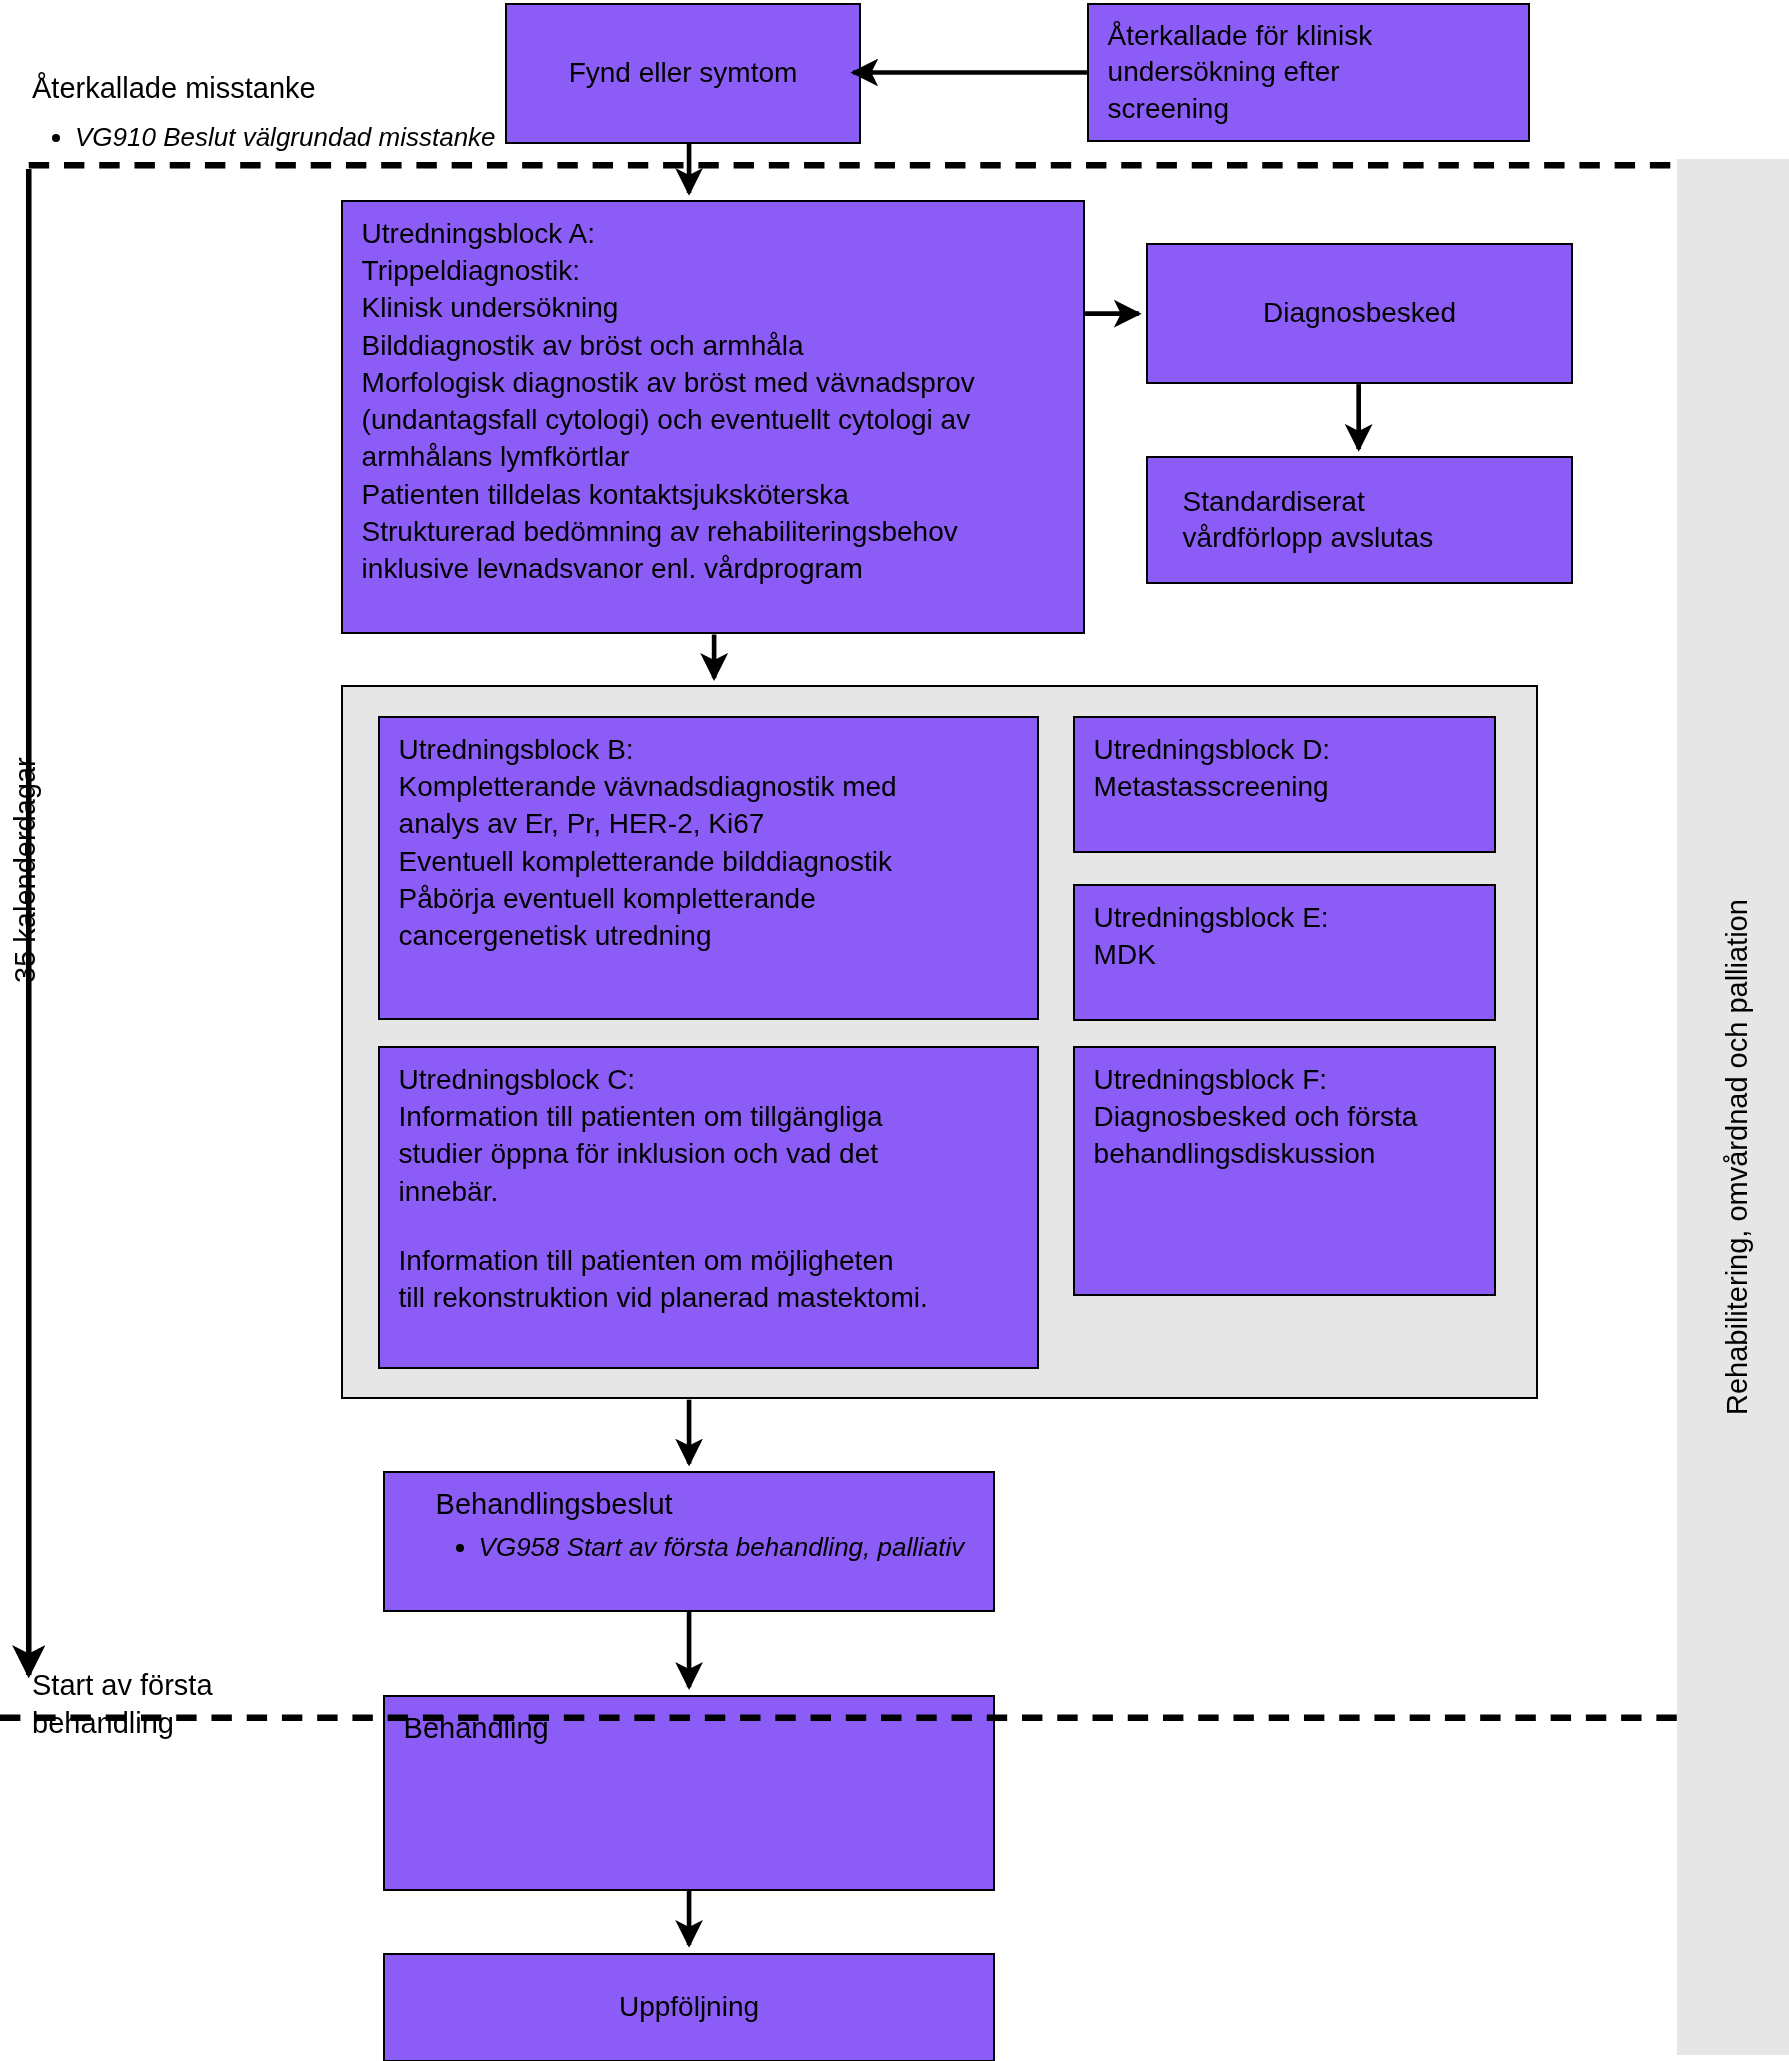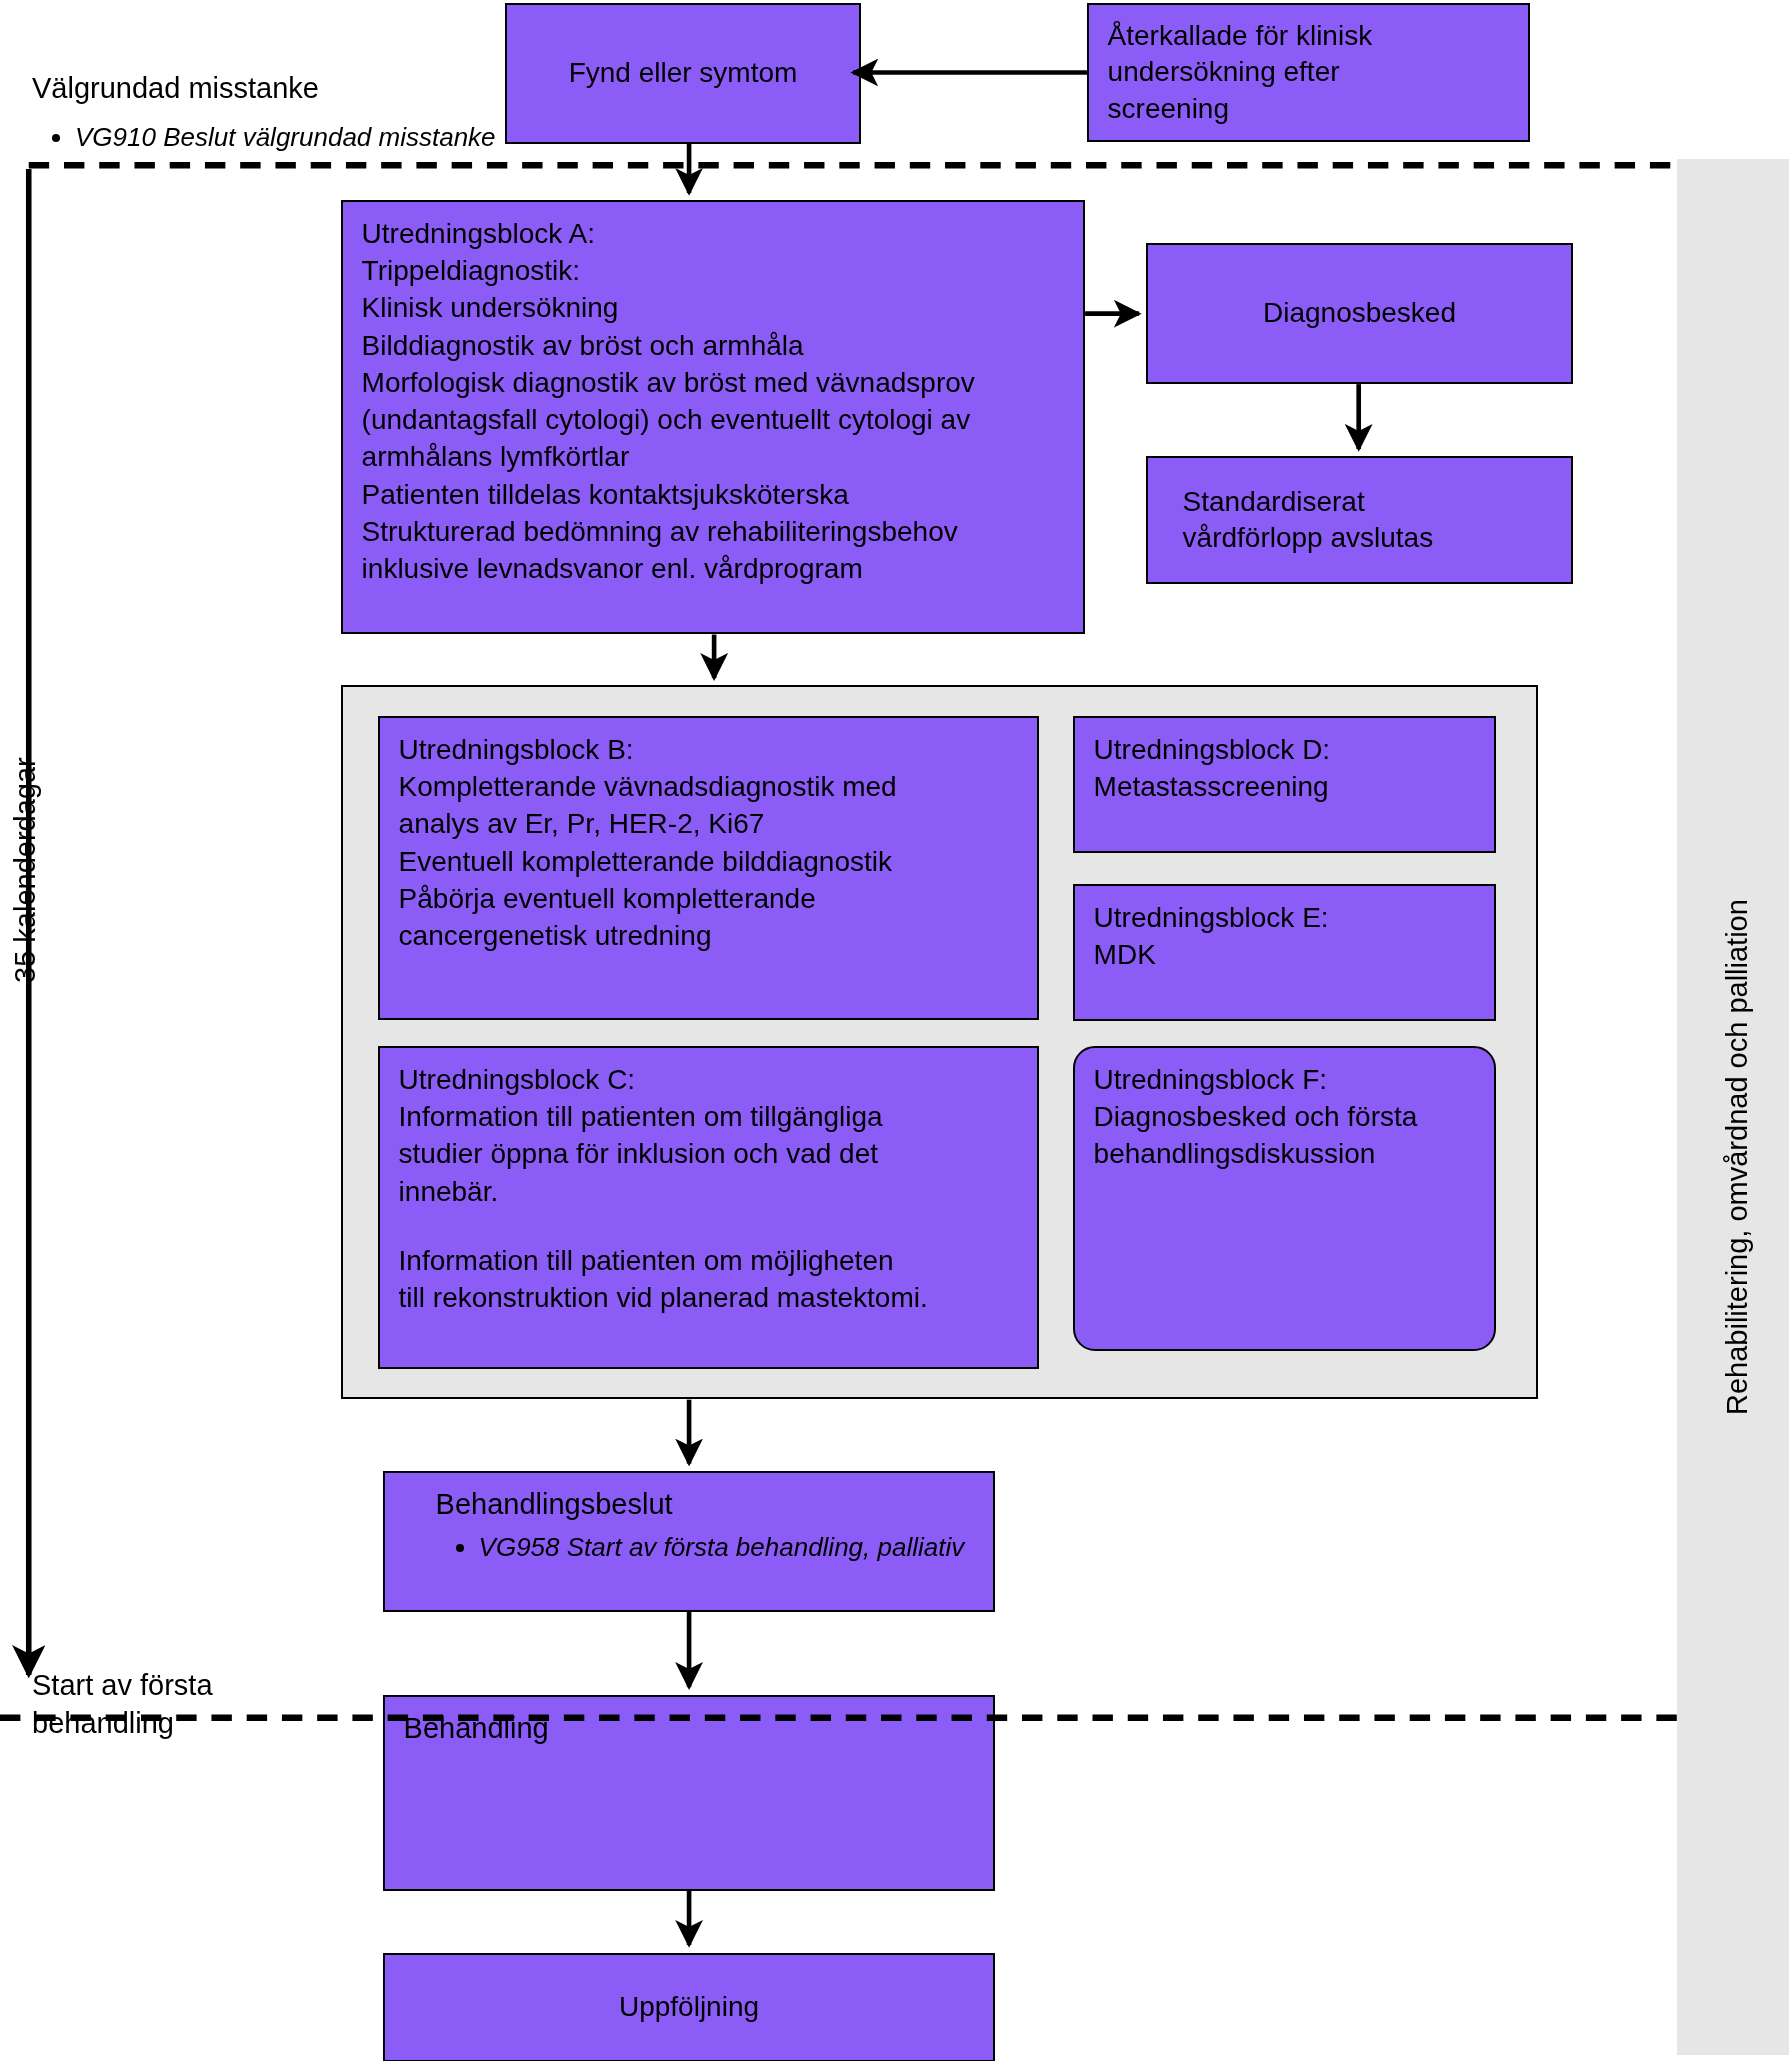--- a/index.html
+++ b/index.html
@@ -87,21 +87,21 @@
 </head>
 <body>
 
 <div id="canvas">
 
   <div class="right-band" style="left:1677px; top:159px; width:112px; height:1896px;"></div>
   <div class="vlabel" style="left:1721px; top:821px; height:594px;">Rehabilitering, omvårdnad och palliation</div>
 
   <div class="vlabel" style="left:9.3px; top:742px; height:241px;">35 kalenderdagar</div>
 
-  <div class="plain-text" style="left:32px; top:69px; width:390px;">Välgrundad misstanke</div>
+  <div class="plain-text" style="left:32px; top:69px; width:390px;">Återkallade misstanke</div>
   <ul class="bullet-list" style="position:absolute; left:32px; top:113px; width:482px; list-style: disc;">
     <li>VG910 Beslut välgrundad misstanke</li>
   </ul>
 
   <div class="plain-text" style="left:32px; top:1666px; width:352px;">Start av första
 behandling</div>
 
   <div class="box center" style="left:505px; top:2.8px; width:356px; height:141px;">
     <span>Fynd eller symtom</span>
   </div>
@@ -160,21 +160,21 @@
       <div class="blockA-text">Utredningsblock  C:
 Information till patienten om tillgängliga
 studier öppna för inklusion och vad det
 innebär.</div>
       <div class="para-gap"></div>
       <div class="blockA-text">Information till patienten om möjligheten
 till rekonstruktion vid planerad mastektomi.</div>
     </div>
   </div>
 
-  <div class="box" style="left:1073px; top:1046px; width:423px; height:305px;border-radius:22px;">
+  <div class="box" style="left:1073px; top:1046px; width:423px; height:250px;">
     <div class="inner blockA-text">Utredningsblock F:
 Diagnosbesked och första
 behandlingsdiskussion</div>
   </div>
 
   <div class="box" style="left:383px; top:1471px; width:612px; height:141px;padding-left:32px;">
     <div class="inner">
       <div class="title-line">Behandlingsbeslut</div>
       <ul class="bullet-list">
         <li>VG958 Start av första behandling, palliativ</li>

